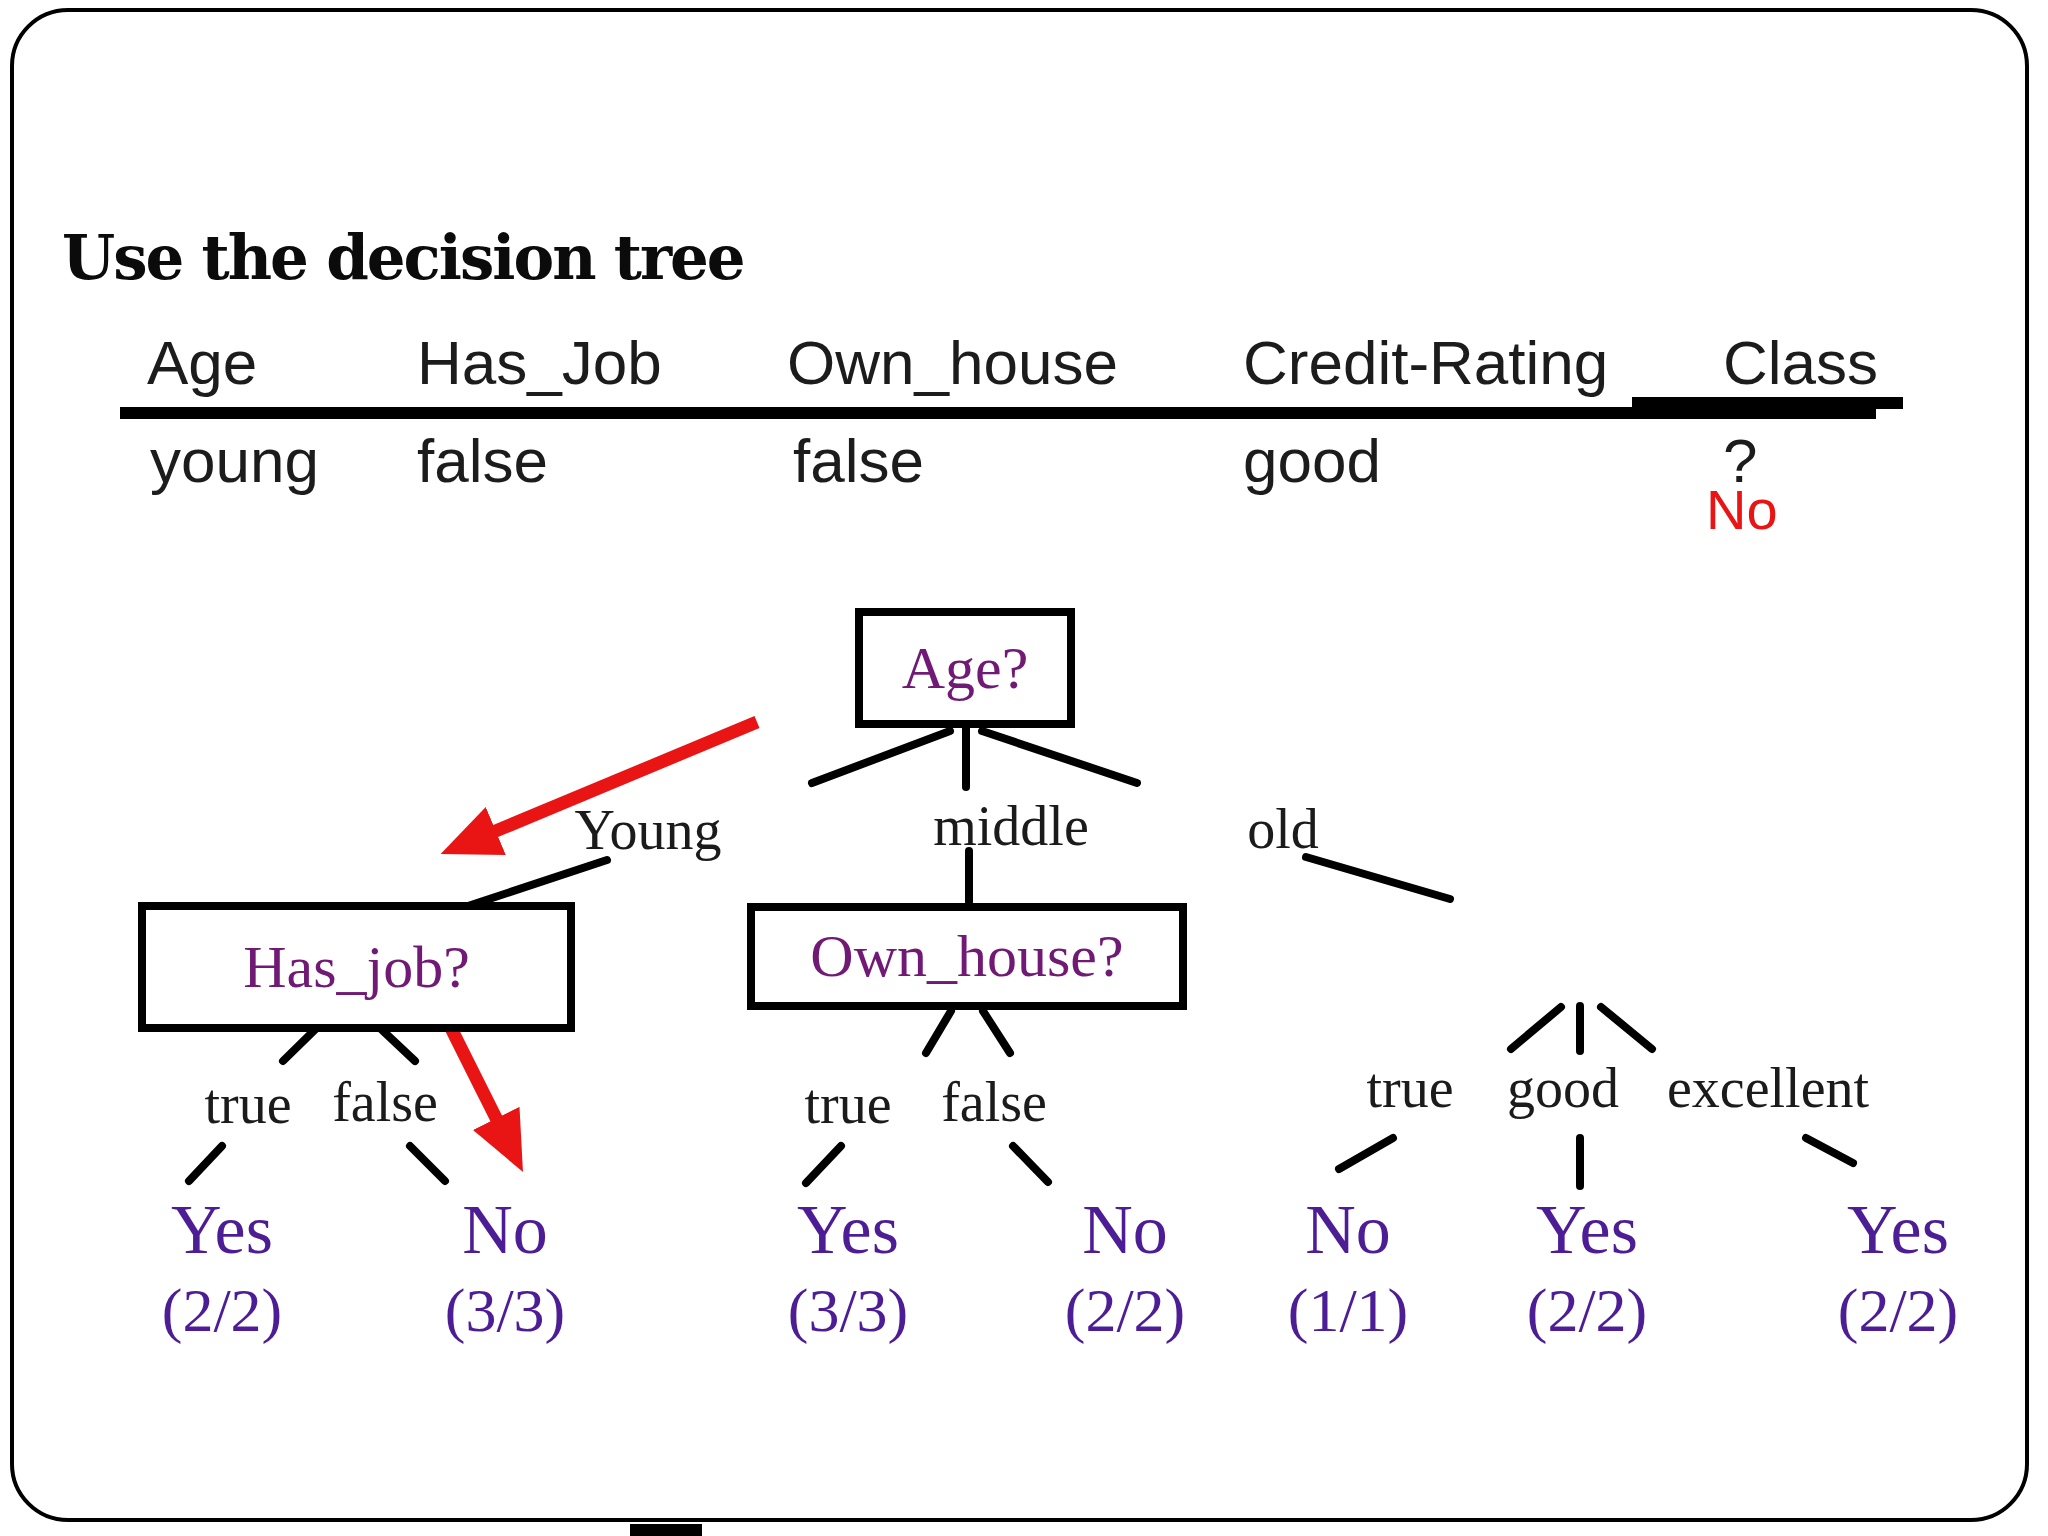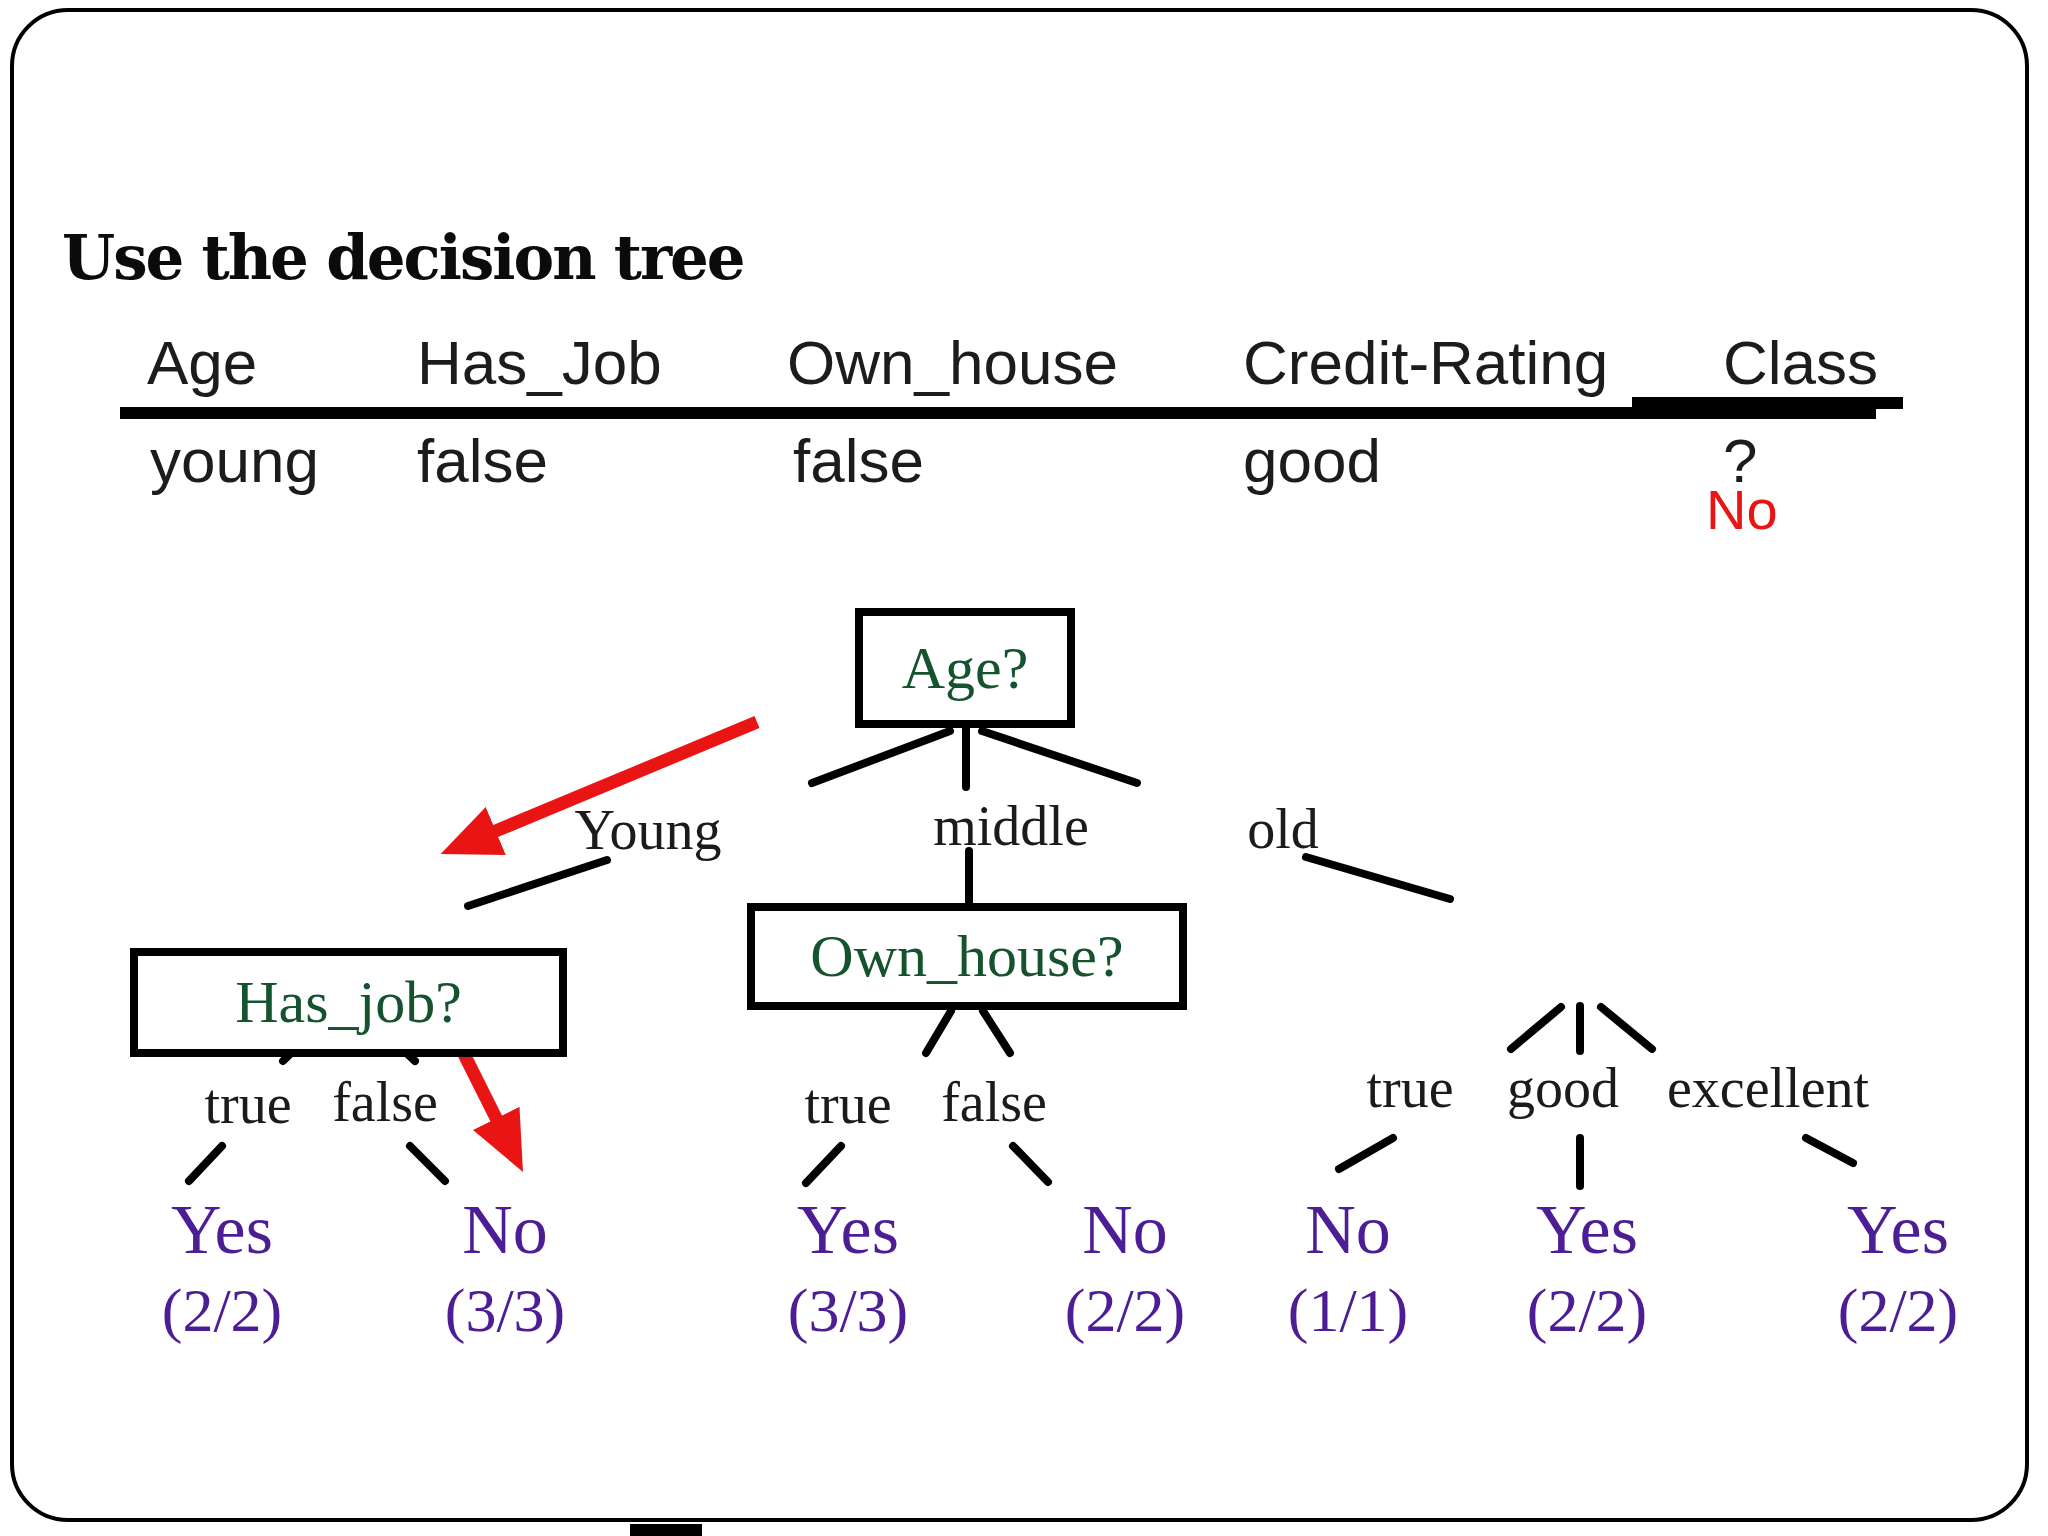--- a/index.html
+++ b/index.html
@@ -15,23 +15,23 @@
   .h1{left:147px;top:332px;} .h2{left:417px;top:332px;} .h3{left:787px;top:332px;}
   .h4{left:1243px;top:332px;} .h5{left:1723px;top:332px;}
   .r1{left:150px;top:430px;} .r2{left:417px;top:430px;} .r3{left:793px;top:430px;}
   .r4{left:1243px;top:430px;} .r5{left:1723px;top:430px;}
   .rule-main{position:absolute;left:120px;top:407px;width:1756px;height:12px;background:#000;}
   .rule-step{position:absolute;left:1632px;top:397px;width:271px;height:12px;background:#000;}
   .red-no{position:absolute;left:1706px;top:482px;font-family:"Liberation Sans",sans-serif;
           font-size:56px;line-height:1;}
   
   .node{position:absolute;border:8px solid #000;box-sizing:border-box;background:#fff;
-        display:flex;align-items:center;justify-content:center;font-size:60px;color:#14532d;white-space:nowrap;}
+        display:flex;align-items:center;justify-content:center;font-size:60px;color:#701a75;white-space:nowrap;}
   .node-age{left:855px;top:608px;width:220px;height:120px;}
-  .node-hasjob{left:130px;top:902px;width:437px;height:109px;margin-top:46px;}
+  .node-hasjob{left:138px;top:902px;width:437px;height:130px;}
   .node-ownhouse{left:747px;top:903px;width:440px;height:107px;}
   .node-credit{left:1362px;top:898px;width:436px;height:107px;}
   
   .elabel{position:absolute;transform:translateX(-50%);font-size:56px;line-height:1;color:#1b1b1b;white-space:nowrap;}
   .e-young{left:648px;top:802px;} .e-middle{left:967px;top:798px;margin-left:44px;} .e-old{left:1283px;top:801px;}
   .e-true1{left:248px;top:1076px;} .e-false1{left:385px;top:1074px;}
   .e-true2{left:848px;top:1076px;} .e-false2{left:994px;top:1074px;}
   .e-fair{left:1410px;top:1060px;} .e-good{left:1563px;top:1060px;} .e-excellent{left:1768px;top:1060px;}
   
   .leaf{position:absolute;top:1195px;transform:translateX(-50%);text-align:center;color:#4c1d95;}

